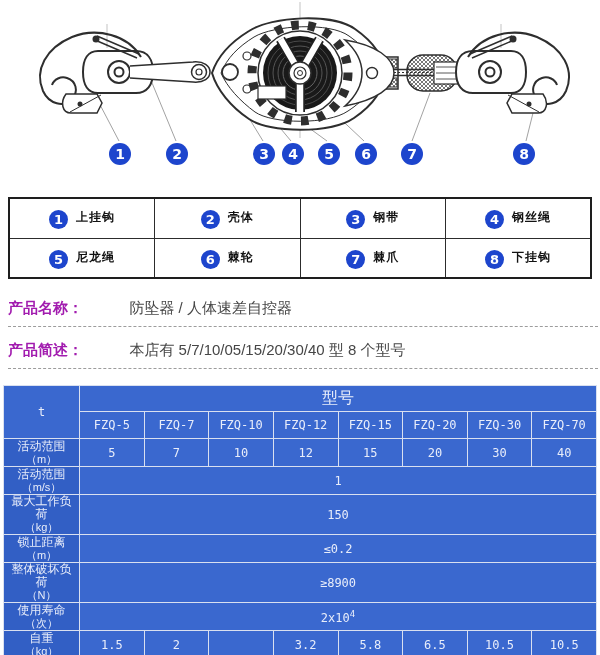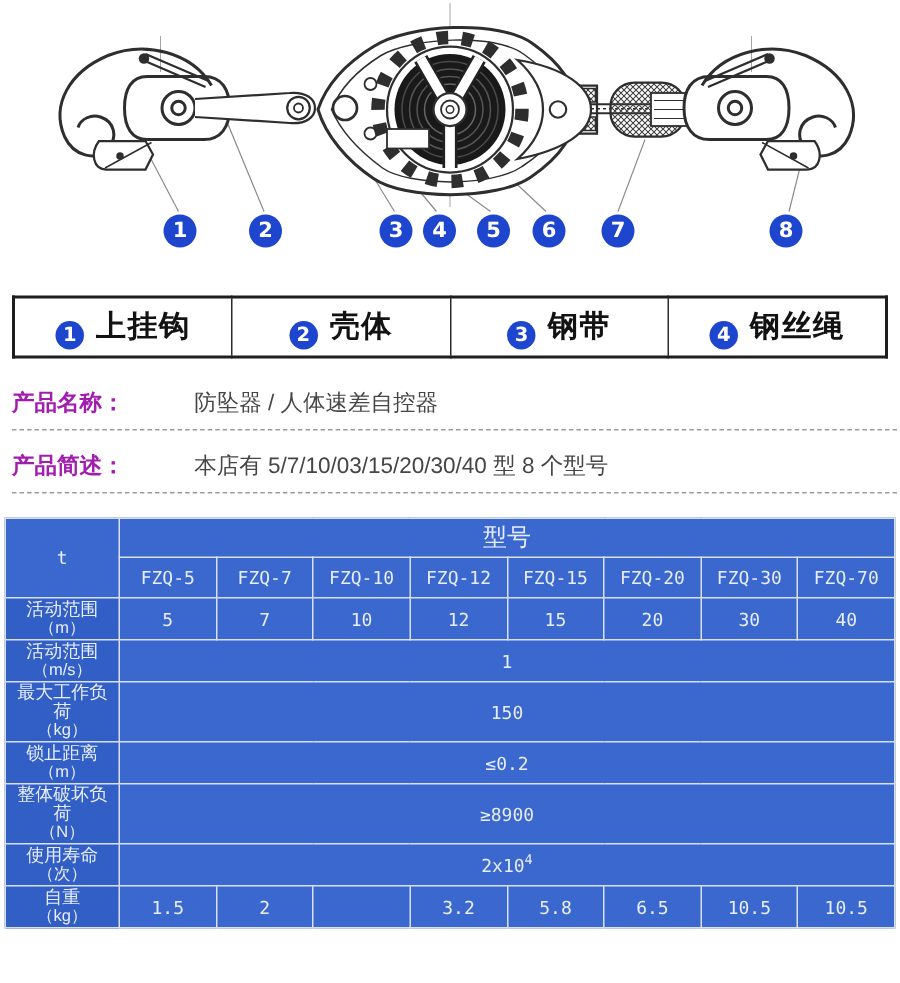--- a/index.html
+++ b/index.html
@@ -23,21 +23,21 @@
     border-collapse:collapse; table-layout:fixed; width:584px;
     margin:27px 0 0 8px; border:2px solid #1e1e1e;
   }
   .parts td { border:1px solid #2c2c2c; height:40px; text-align:center; vertical-align:middle; }
   .pnum {
     display:inline-block; width:19px; height:19px; border-radius:50%;
     background:#1d45cd; color:#fff; font-size:13px; line-height:19px;
     font-weight:bold; margin-right:8px; vertical-align:-3px;
     font-family:"DejaVu Sans",sans-serif;
   }
-  .pname { font-size:20px; color:#121212; font-weight:600; letter-spacing:1px; }
+  .pname { font-size:12px; color:#121212; font-weight:600; letter-spacing:1px; }
 
   
   .info-line { margin:0 2px 0 8px; border-bottom:1px dashed #9c9c9c; padding:20px 0 8px 0; }
   .info-line.second { padding-top:14px; }
   .info-label { font-size:15px; font-weight:bold; color:#a21caf; }
   .info-value { font-size:15px; color:#464646; margin-left:10px;padding-left:32px; }
 
   
   .spec {
     border-collapse:collapse; table-layout:fixed; width:594px;
@@ -175,30 +175,36 @@
   </div>
 
   <table class="parts">
     <tbody>
         <tr>
       <td><span class="pnum">1</span><span class="pname">上挂钩</span></td>
       <td><span class="pnum">2</span><span class="pname">壳体</span></td>
       <td><span class="pnum">3</span><span class="pname">钢带</span></td>
       <td><span class="pnum">4</span><span class="pname">钢丝绳</span></td>
     </tr>
+    <tr>
+      <td><span class="pnum">5</span><span class="pname">尼龙绳</span></td>
+      <td><span class="pnum">6</span><span class="pname">棘轮</span></td>
+      <td><span class="pnum">7</span><span class="pname">棘爪</span></td>
+      <td><span class="pnum">8</span><span class="pname">下挂钩</span></td>
+    </tr>
   </tbody>
     </table>
 
   <div class="info-line">
     <span class="info-label">产品名称：</span>
     <span class="info-value">防坠器 / 人体速差自控器</span>
   </div>
   <div class="info-line second">
     <span class="info-label">产品简述：</span>
-    <span class="info-value">本店有 5/7/10/03/15/20/30/40 型 8 个型号</span>
+    <span class="info-value">本店有 5/7/10/05/15/20/30/40 型 8 个型号</span>
   </div>
 
   <table class="spec">
     <colgroup>
       <col class="c0">
         <col>
         <col>
         <col>
         <col>
         <col>

